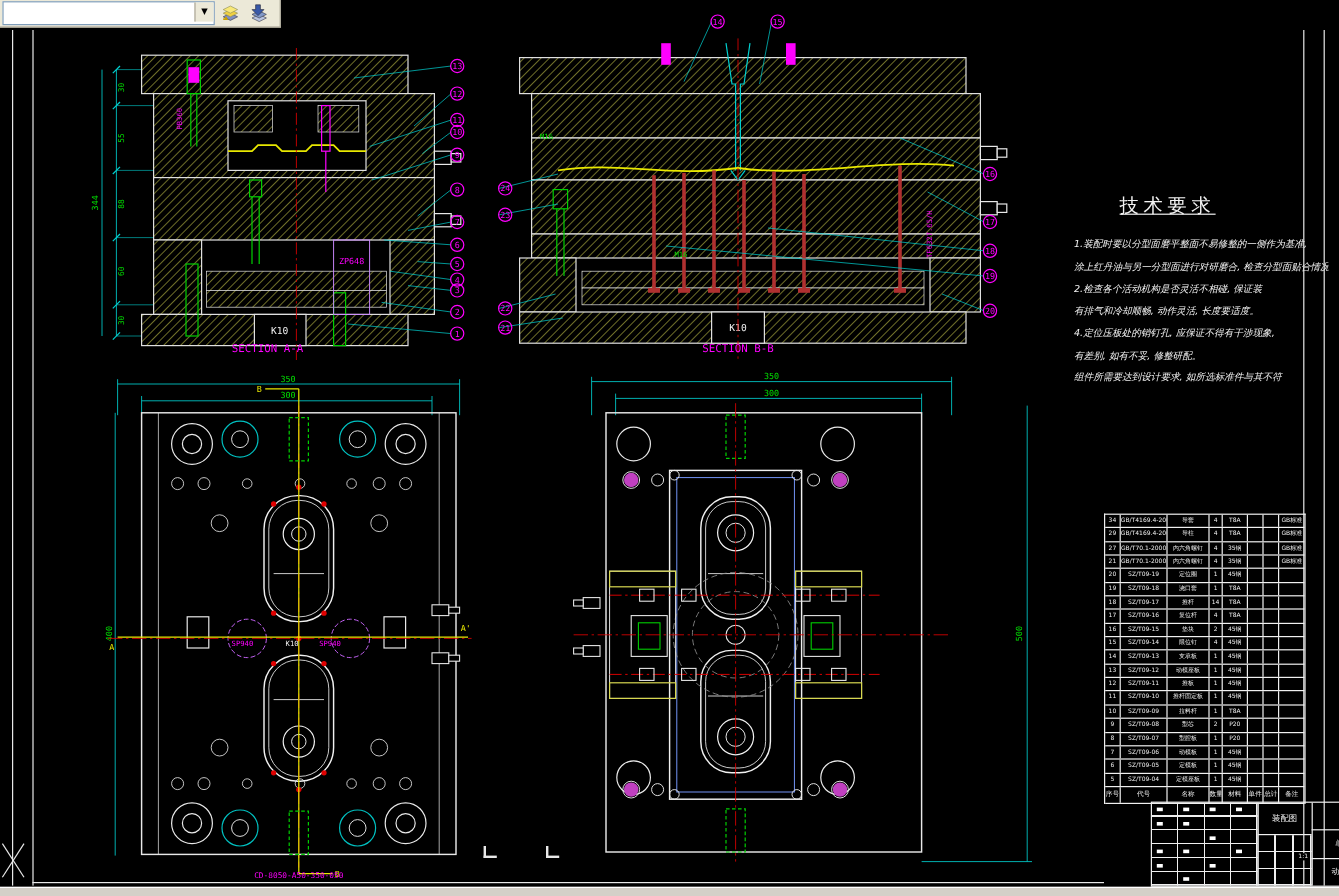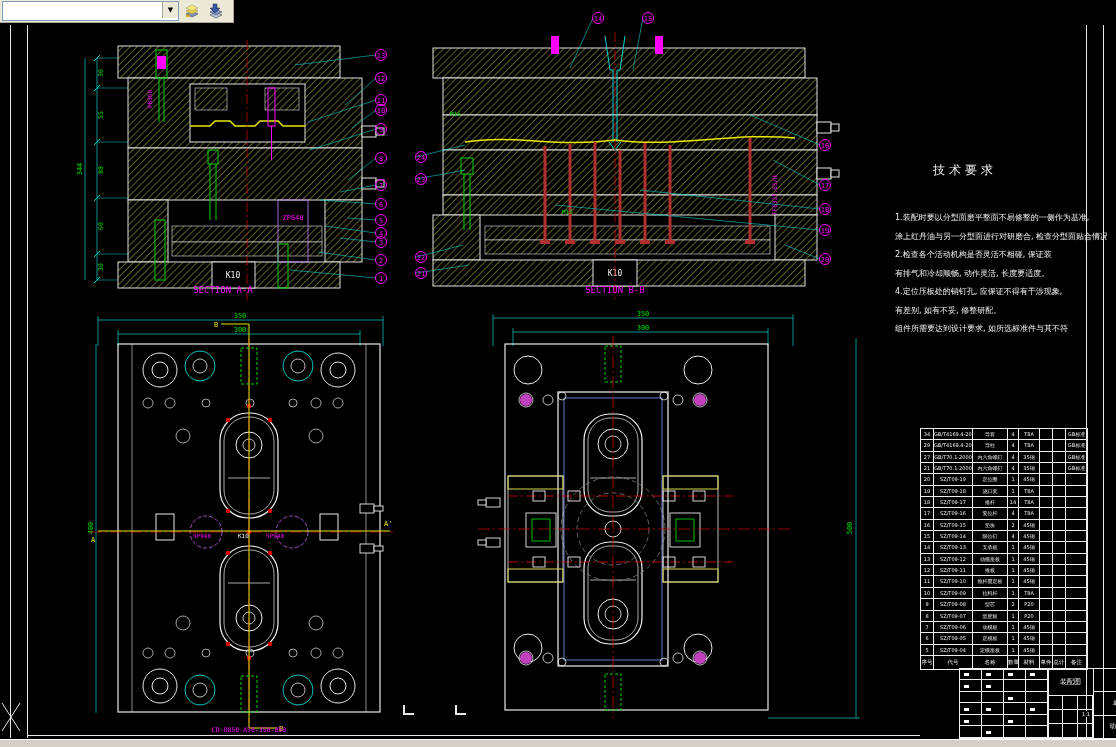--- a/index.html
+++ b/index.html
@@ -20,22 +20,22 @@
   .border-v{position:absolute;top:25px;bottom:9px;width:1px;background:#e8e8e8;}
   .border-h{position:absolute;height:1px;background:#e8e8e8;}
   #statusbar{position:absolute;left:0;right:0;bottom:0;height:7px;background:#d4d0c8;border-top:1px solid #fff;}
   .corner-mark{position:absolute;width:9px;height:8px;border-left:2px solid #e8e8e8;border-bottom:2px solid #e8e8e8;}
 
   svg{position:absolute;overflow:visible;}
   text{font-family:"DejaVu Sans Mono",monospace;}
 
   
   #techreq{position:absolute;left:895px;top:162px;width:212px;color:#f2f2f2;}
-  #techreq .tr-title{font-size:12px;letter-spacing:4px;padding-left:38px;margin-bottom:30px;}
-  #techreq .tr-line{font-size:8px;line-height:18.5px;white-space:nowrap;overflow:hidden;}
+  #techreq .tr-title{font-size:16px;letter-spacing:4px;padding-left:38px;margin-bottom:12px;text-decoration:underline;}
+  #techreq .tr-line{font-size:8px;line-height:18.5px;white-space:nowrap;overflow:hidden;font-style:italic;}
 
   
   #parts-table{position:absolute;left:920px;top:428px;width:166px;border:1px solid #f0f0f0;
                border-bottom:none;color:#f0f0f0;}
   .pt-row{display:grid;grid-template-columns:13px 39px 35px 11px 21px 13px 13px 1fr;height:11.35px;
           border-bottom:1px solid #f0f0f0;box-sizing:border-box;}
   .pt-row.hdr{height:14px;}
   .pt-cell{border-right:1px solid #f0f0f0;font-size:5px;line-height:10px;text-align:center;
            overflow:hidden;white-space:nowrap;}
   .pt-cell:last-child{border-right:none;}

